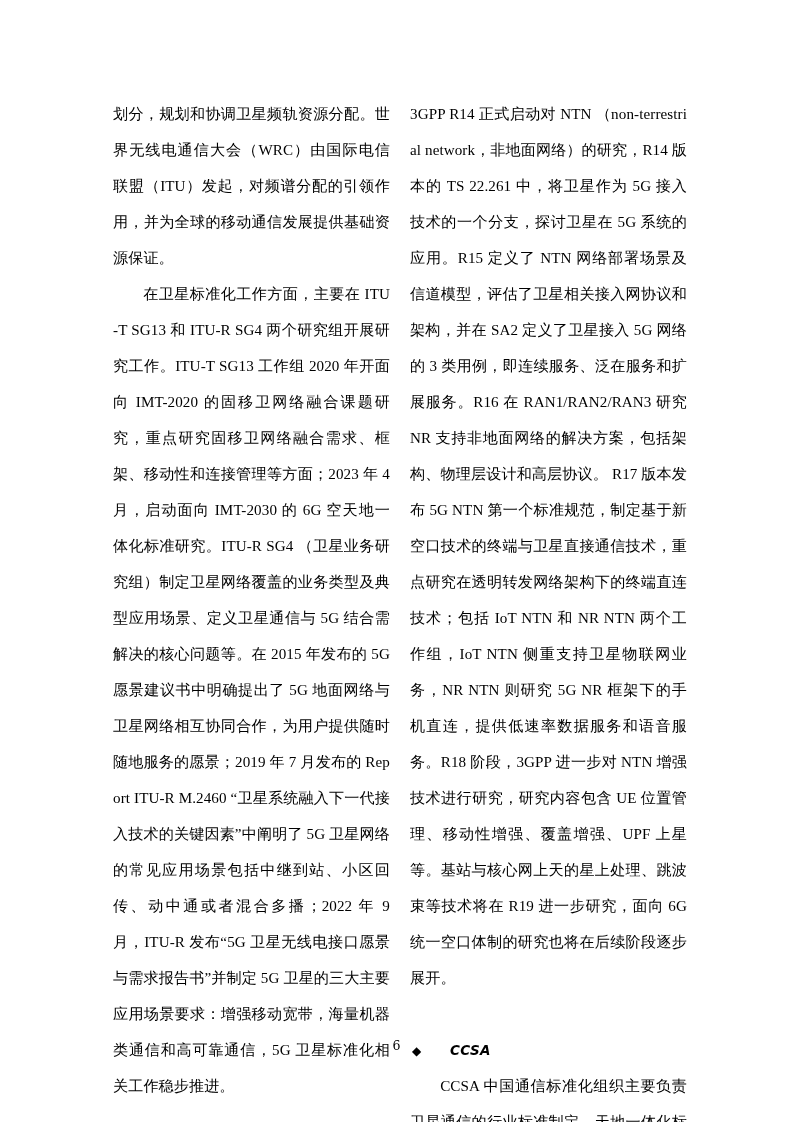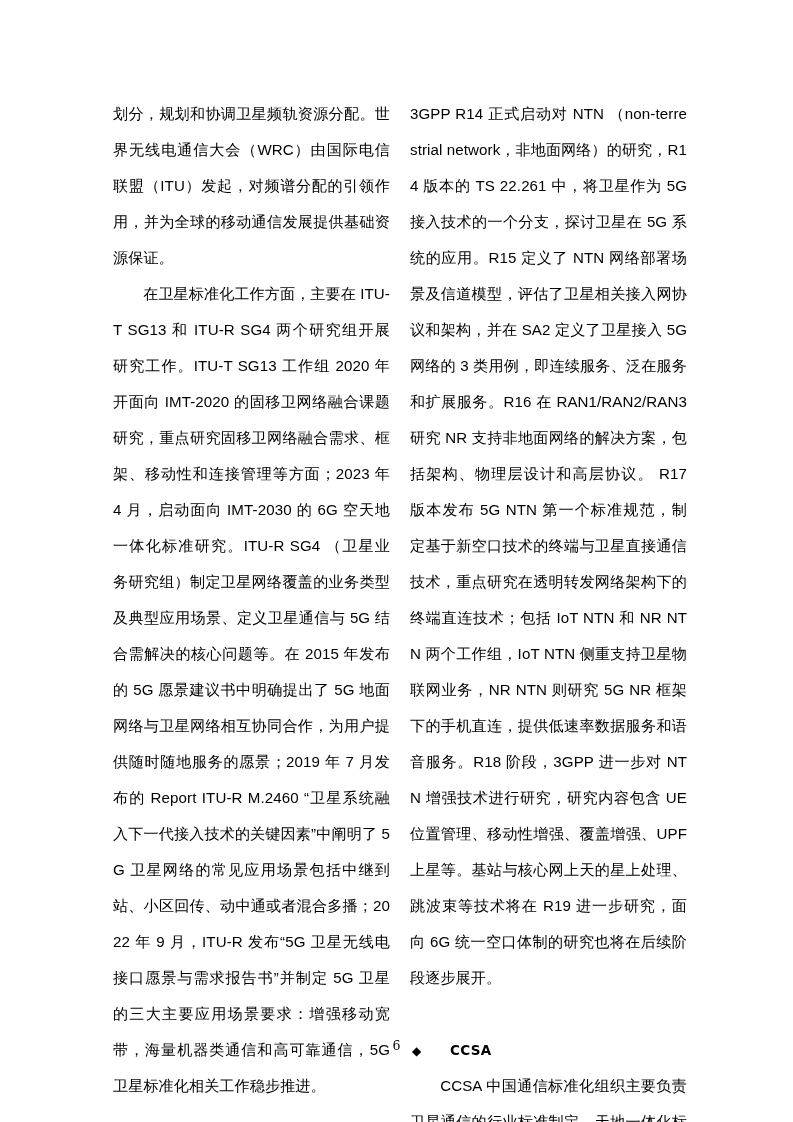--- a/index.html
+++ b/index.html
@@ -31,21 +31,21 @@
   }
 
   .column {
     width: 277px;
     box-sizing: border-box;
   }
 
   
   .para {
     margin: 0;
-    font-family: Liberation Sans, sans-serif;
+    font-family: Liberation Serif, serif;
     font-size: 15.1px;
     line-height: 36px;
     color: #000000;
     text-align: justify;
     text-justify: inter-ideograph;
     text-indent: 2em;
     letter-spacing: 0.1px;
     word-break: break-all;
     overflow-wrap: break-word;
   }
@@ -73,20 +73,21 @@
     margin-left: 2px;
     margin-right: 24px;
     font-size: 12px;
     line-height: 36px;
     color: #000000;
     font-family: "DejaVu Sans", "Liberation Sans", sans-serif;
   }
 
   .heading .heading-text {
     letter-spacing: 0.3px;
+    font-style: italic;
   }
 
   
   .gap-36 { height: 36px; }
 
   
   .page-number {
     position: absolute;
     left: 0;
     right: 0;

